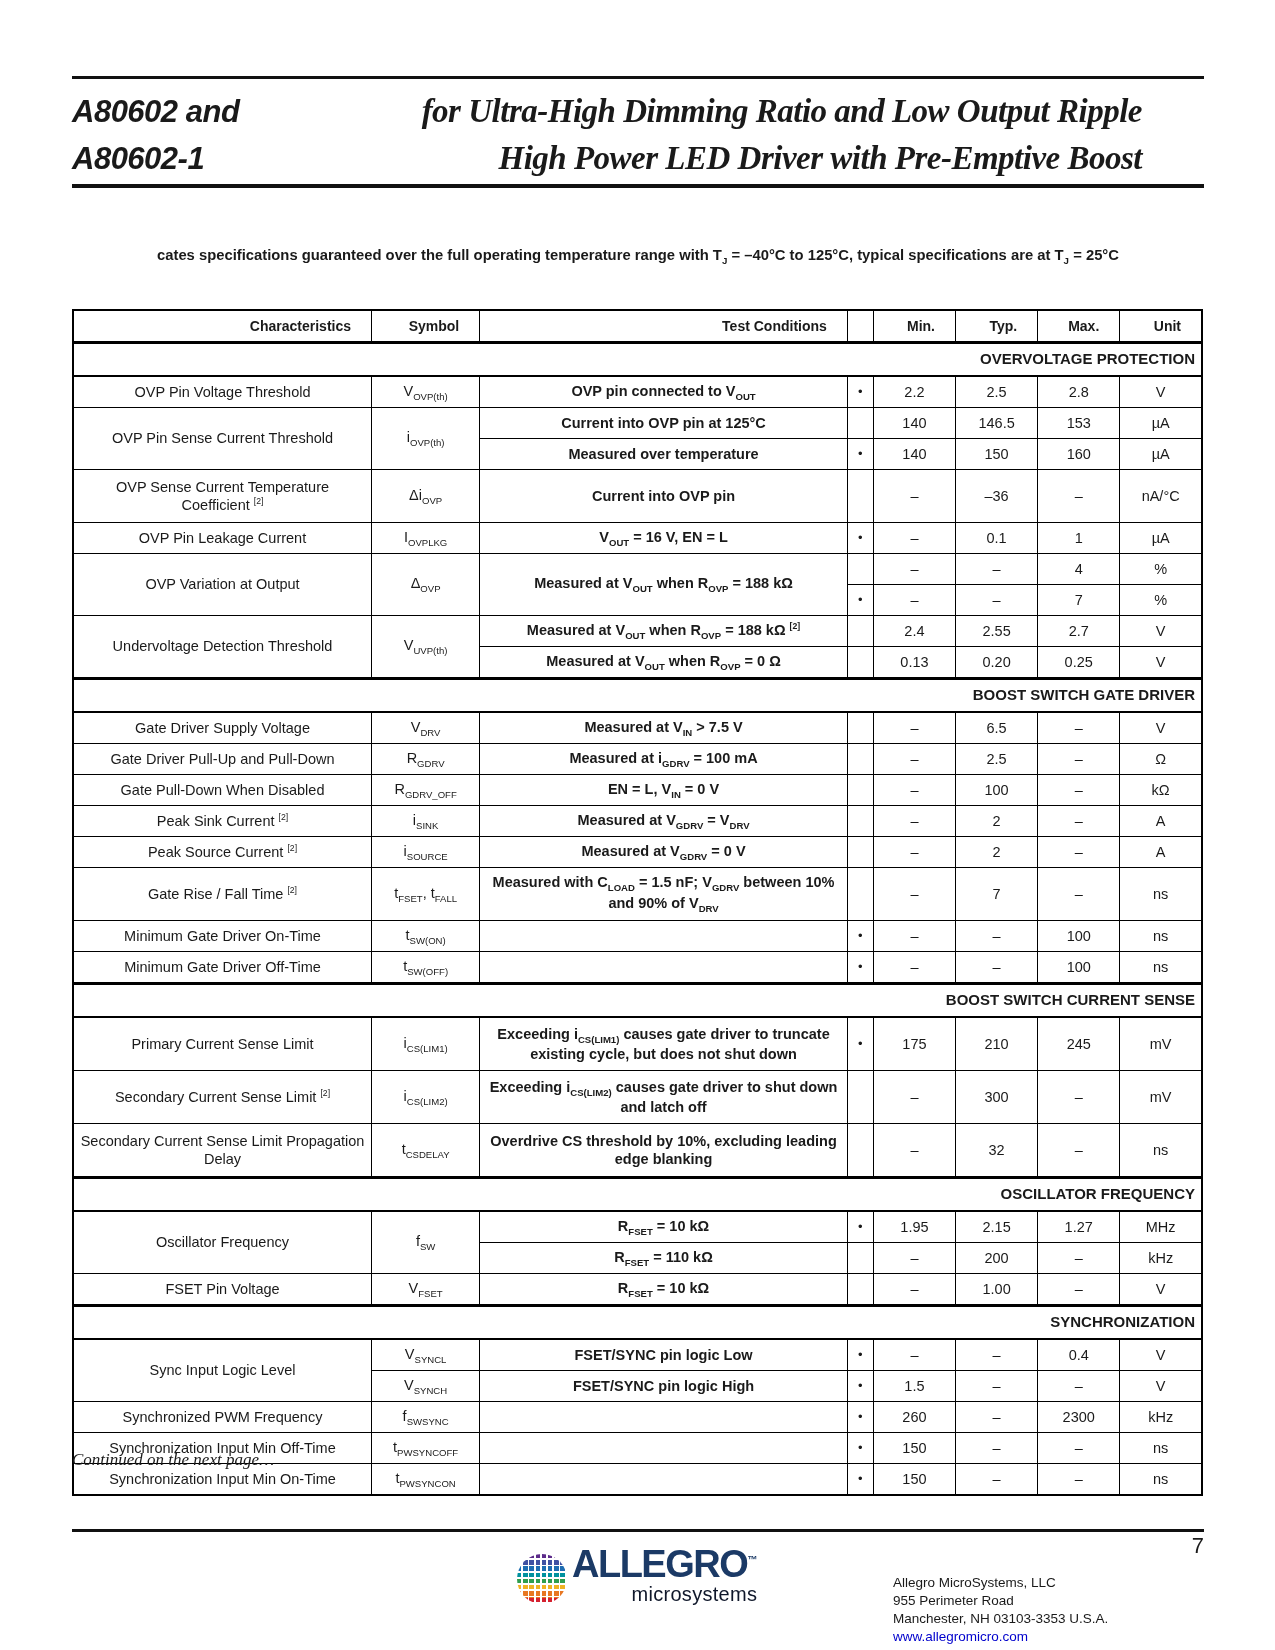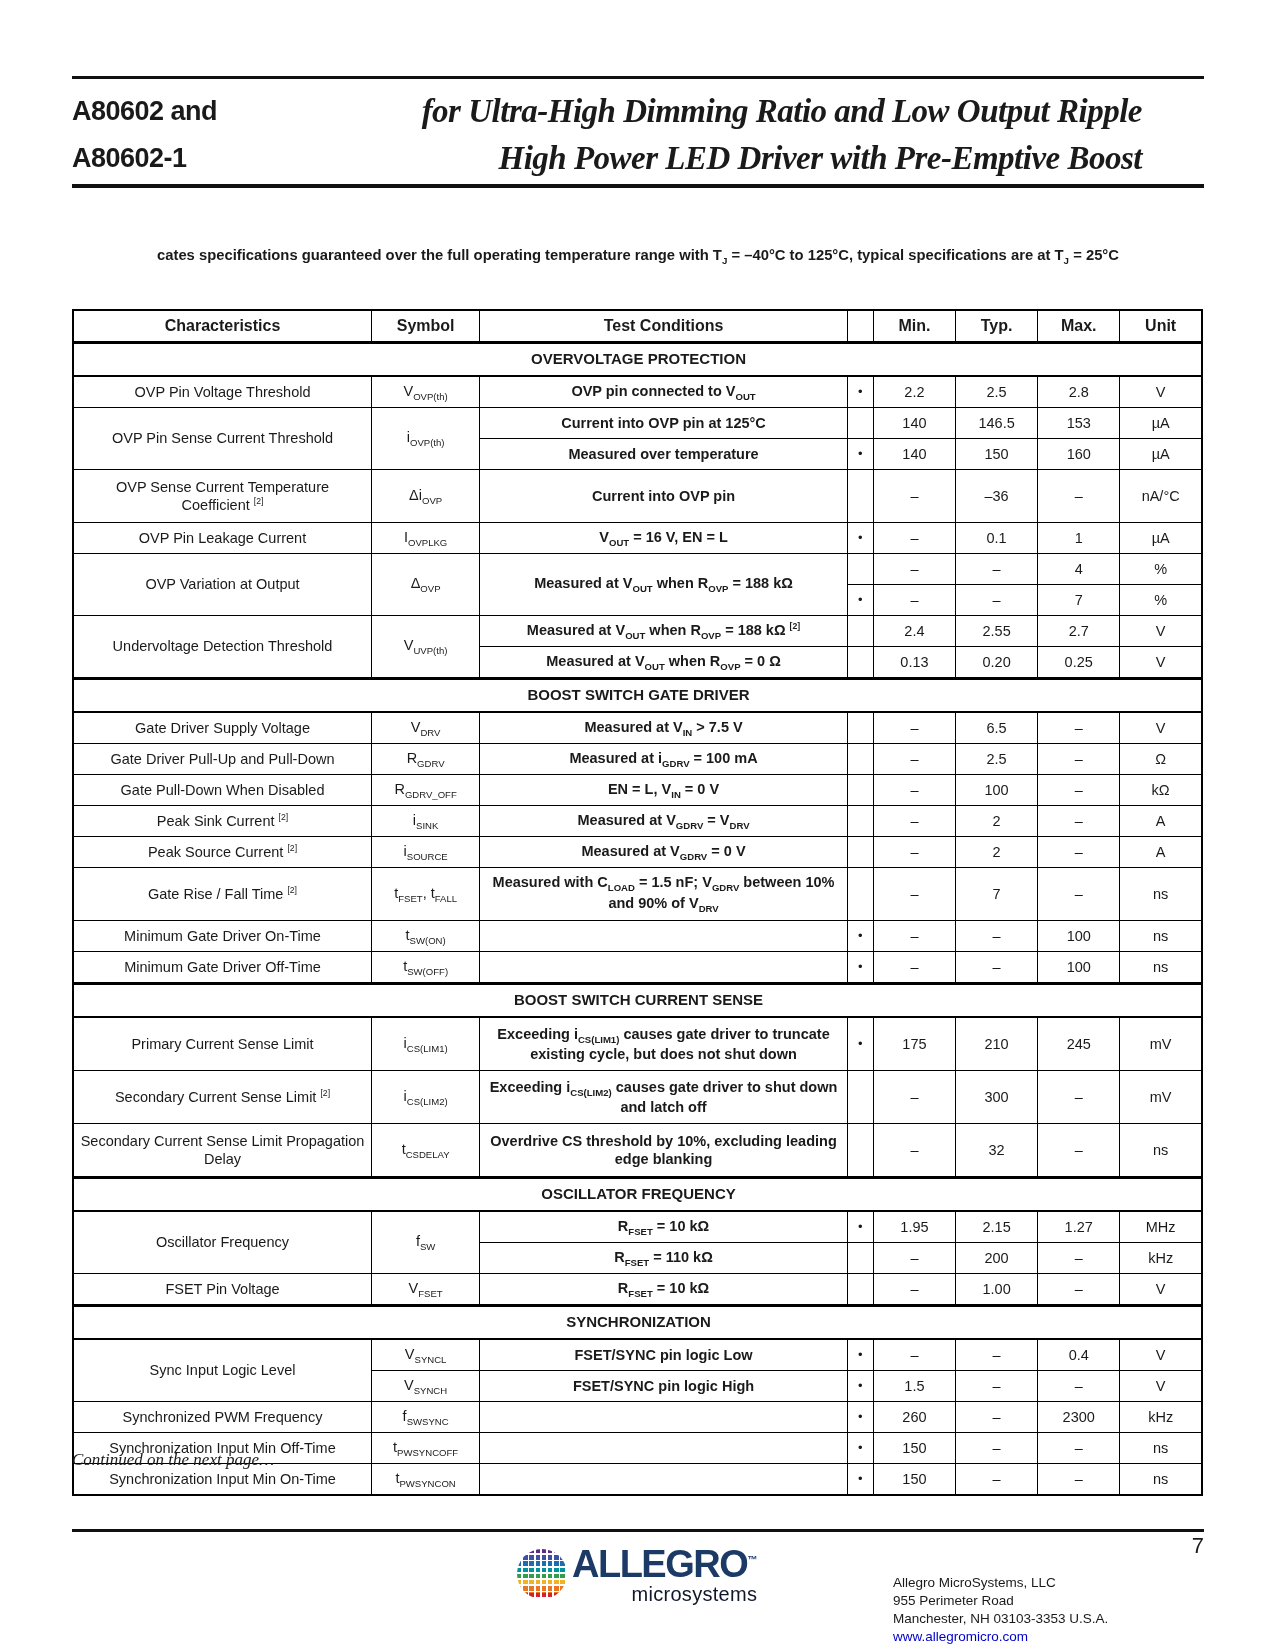--- a/index.html
+++ b/index.html
@@ -6,51 +6,51 @@
   .page{
     position:relative;width:1275px;height:1650px;margin:0 auto;background:#ffffff;
     font-family:"Liberation Sans",sans-serif;color:#1a1a1a;overflow:hidden;
   }
   .rule{position:absolute;left:72px;width:1132px;background:#111;}
   .rule-top{top:76px;height:3px;}
   .rule-mid{top:184px;height:4px;}
   .rule-foot{top:1529px;height:3px;}
 
   .masthead{position:absolute;left:72px;top:88px;width:1132px;display:flex;}
-  .part-numbers{width:240px;font-weight:bold;font-size:27px;line-height:47px;letter-spacing:-.5px;}
+  .part-numbers{width:240px;font-weight:bold;font-size:31px;line-height:47px;letter-spacing:-.5px;font-style:italic;}
   .doc-title{flex:1;text-align:right;padding-right:62px;
     font-family:"Liberation Serif",serif;font-style:italic;font-weight:bold;
     font-size:33px;line-height:47px;letter-spacing:-.5px;white-space:nowrap;}
 
   .ec-note{position:absolute;left:72px;top:243px;width:1132px;font-weight:bold;}
   .ec-line1{font-size:14.8px;line-height:22px;}
   .ec-heading{font-size:18.5px;letter-spacing:-.2px;}
   .ec-line2{font-size:14.8px;line-height:22px;text-align:center;margin-top:1px;}
   .ec-note sub{font-size:66%;}
   .ec-note sup{font-size:60%;}
 
   table.spec{position:absolute;left:72px;top:309px;width:1131px;border-collapse:collapse;
     table-layout:fixed;border:2.5px solid #000;font-size:14.5px;}
   table.spec th{border:1px solid #000;border-bottom:2.5px solid #000;height:30px;
-    font-size:16px;font-weight:bold;text-align:center;padding:0 20px;}
+    font-size:14px;font-weight:bold;text-align:right;padding:0 20px;}
   table.spec td{border:1px solid #000;height:26px;vertical-align:middle;padding:2px 6px;line-height:1.25;}
   table.spec td.char{text-align:center;}
   table.spec td.cond{text-align:center;font-weight:bold;}
   table.spec td.sym,table.spec td.dot,table.spec td.num,table.spec td.unit{text-align:center;padding:2px 2px;}
   table.spec td.dot{font-size:13px;}
   table.spec tr.tall td{height:48px;}
-  table.spec td.sect{font-weight:bold;font-size:15px;text-align:center;height:27px;
+  table.spec td.sect{font-weight:bold;font-size:15px;text-align:right;height:27px;
     border-top:3px solid #000;border-bottom:2px solid #000;padding-left:8px;}
   table.spec sub{font-size:66%;}
   table.spec sup{font-size:60%;}
 
   .continued{position:absolute;left:72px;top:1450px;
     font-family:"Liberation Serif",serif;font-style:italic;font-size:17px;}
 
-  .logo{position:absolute;left:517px;top:1541px;display:flex;align-items:center;}
+  .logo{position:absolute;left:517px;top:1541px;display:flex;align-items:flex-end;}
   .wafer{width:50px;height:50px;border-radius:50%;margin-top:4px;
     background-image:
       repeating-linear-gradient(to right,rgba(255,255,255,0) 0 4.4px,#fff 4.4px 6.2px),
       repeating-linear-gradient(to bottom,rgba(255,255,255,0) 0 4.4px,#fff 4.4px 6.2px),
       linear-gradient(to bottom,
         #5c2b8a 0 12.5%,#3f51a3 12.5% 25%,#1e6db2 25% 37.5%,#00929f 37.5% 50%,
         #2f9e4f 50% 62.5%,#f0b323 62.5% 75%,#e87722 75% 87.5%,#d5202f 87.5% 100%);}
   .wordmark-block{margin-left:5px;}
   .wordmark{font-size:38px;font-weight:800;letter-spacing:-1.5px;line-height:38px;}
   .wordmark .tm{font-size:10px;font-weight:bold;vertical-align:super;letter-spacing:0;}

